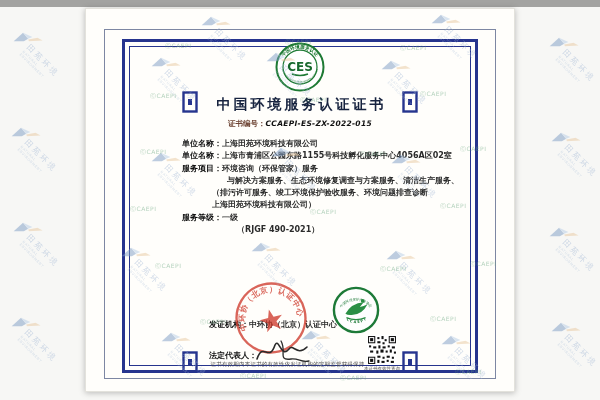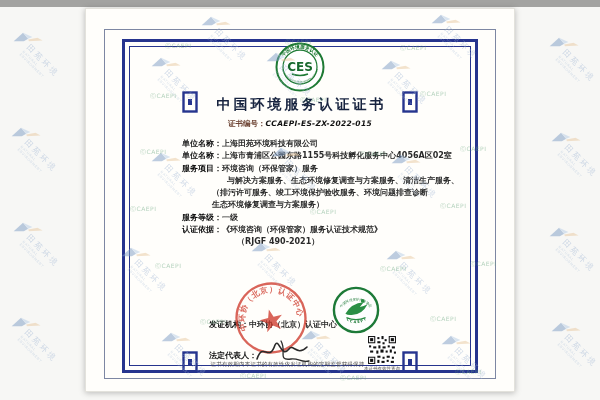--- a/index.html
+++ b/index.html
@@ -110,23 +110,22 @@
     <div class="cert-no">
       <span class="cn-label">证书编号：</span><span class="cn-value">CCAEPI-ES-ZX-2022-015</span>
     </div>
 
     <div class="fields">
       <div class="frow"><span class="flabel">单位名称：</span><span class="fval">上海田苑环境科技有限公司</span></div>
       <div class="frow"><span class="flabel">单位名称：</span><span class="fval">上海市青浦区公园东路1155号科技孵化服务中心4056A区02室</span></div>
       <div class="frow"><span class="flabel">服务项目：</span><span class="fval">环境咨询（环保管家）服务</span></div>
       <div class="frow ind2"><span class="fval">与解决方案服务、生态环境修复调查与方案服务、清洁生产服务、</span></div>
       <div class="frow ind1"><span class="fval">（排污许可服务、竣工环境保护验收服务、环境问题排查诊断</span></div>
-      <div class="frow ind1"><span class="fval">生态环境修复调查与方案服务）</span></div>
+      <div class="frow ind1"><span class="fval">上海田苑环境科技有限公司）</span></div>
       <div class="frow"><span class="flabel">服务等级：</span><span class="fval">一级</span></div>
-      <div class="frow"><span class="flabel">认证依据：</span><span class="fval">《环境咨询（环保管家）服务认证技术规范》</span></div>
       <div class="frow ind3"><span class="fval">（RJGF 490-2021）</span></div>
     </div>
 
     <div class="issuer-row">
       <span class="flabel">发证机构：</span><span class="fval">中环协（北京）认证中心</span>
     </div>
 
     <svg class="stamp" viewBox="0 0 100 100">
       <defs>
           <path id="stampArc" d="M 16 63 A 36 36 0 1 1 84 63"></path>

